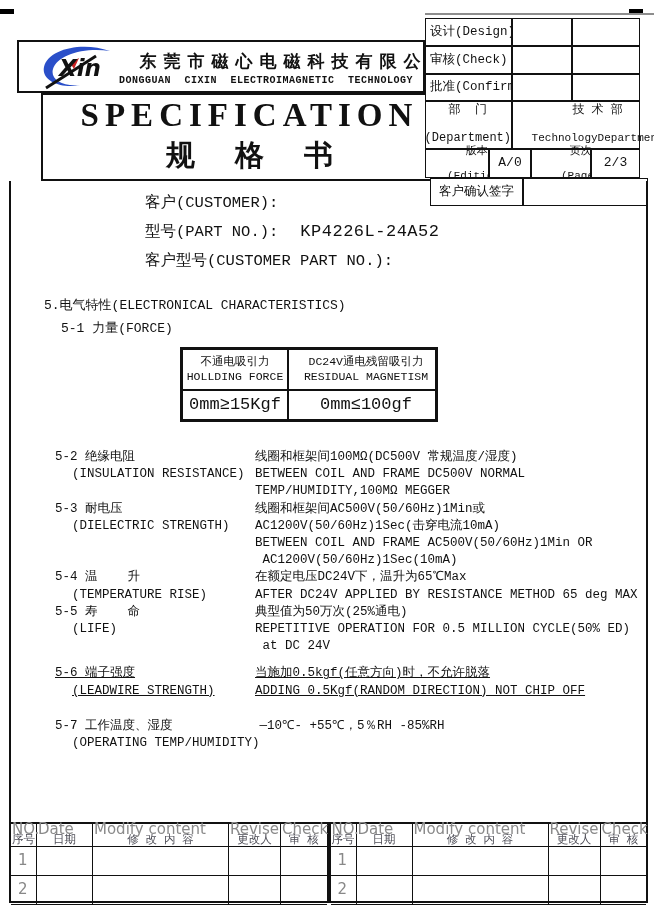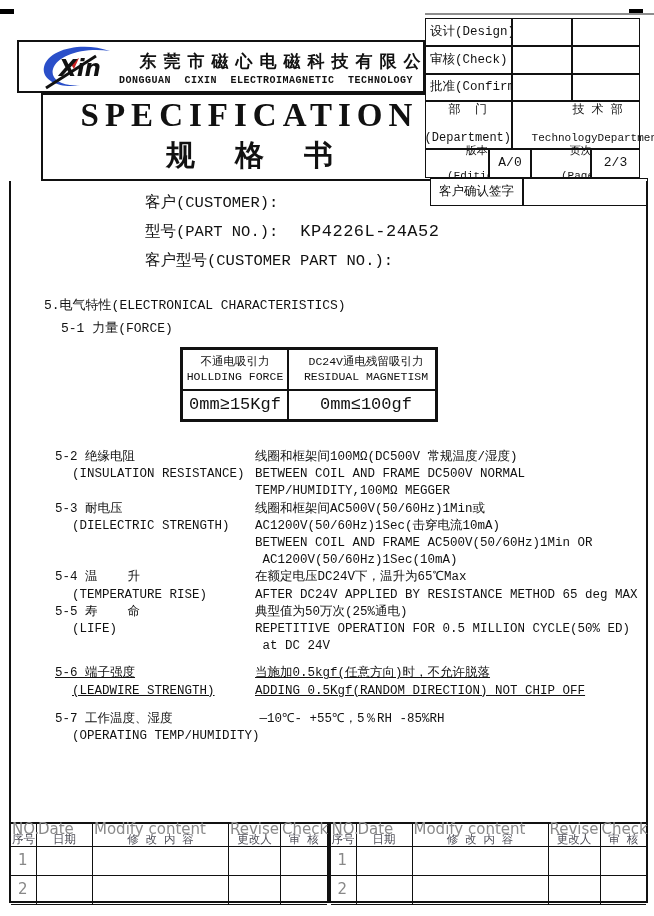--- a/index.html
+++ b/index.html
@@ -64,21 +64,21 @@
   .fhead .fcell { height:41px; }
   .fval .fcell { height:30px; font-size:17px; }
 
   
   .items { position:absolute; left:55px; top:449px; width:592px; font-size:12.5px; line-height:17.2px; }
   .item { display:flex; }
   .item .lcol { flex:0 0 200px; }
   .item .lcol div, .item .rcol div { white-space:pre; }
   .item .l2 { padding-left:17px; }
   .item .rcol { flex:1; }
-  .mt3 { margin-top:10px;text-decoration:underline; } .mt5 { margin-top:11px; }
+  .mt3 { margin-top:10px;text-decoration:underline; } .mt5 { margin-top:18px; }
 
   
   .rev { position:absolute; left:9px; top:822px; width:639px; height:81px; display:flex; }
   .rev-half {
     width:50%; height:100%; border:2px solid #111;
     display:grid; grid-template-columns:26px 56px 136px 52px auto;
     grid-template-rows:23px 29px 29px;
   }
   .rcell { border-right:1px solid #111; border-bottom:1px solid #111; position:relative; }
   .rcell:nth-child(5n) { border-right:none; }

